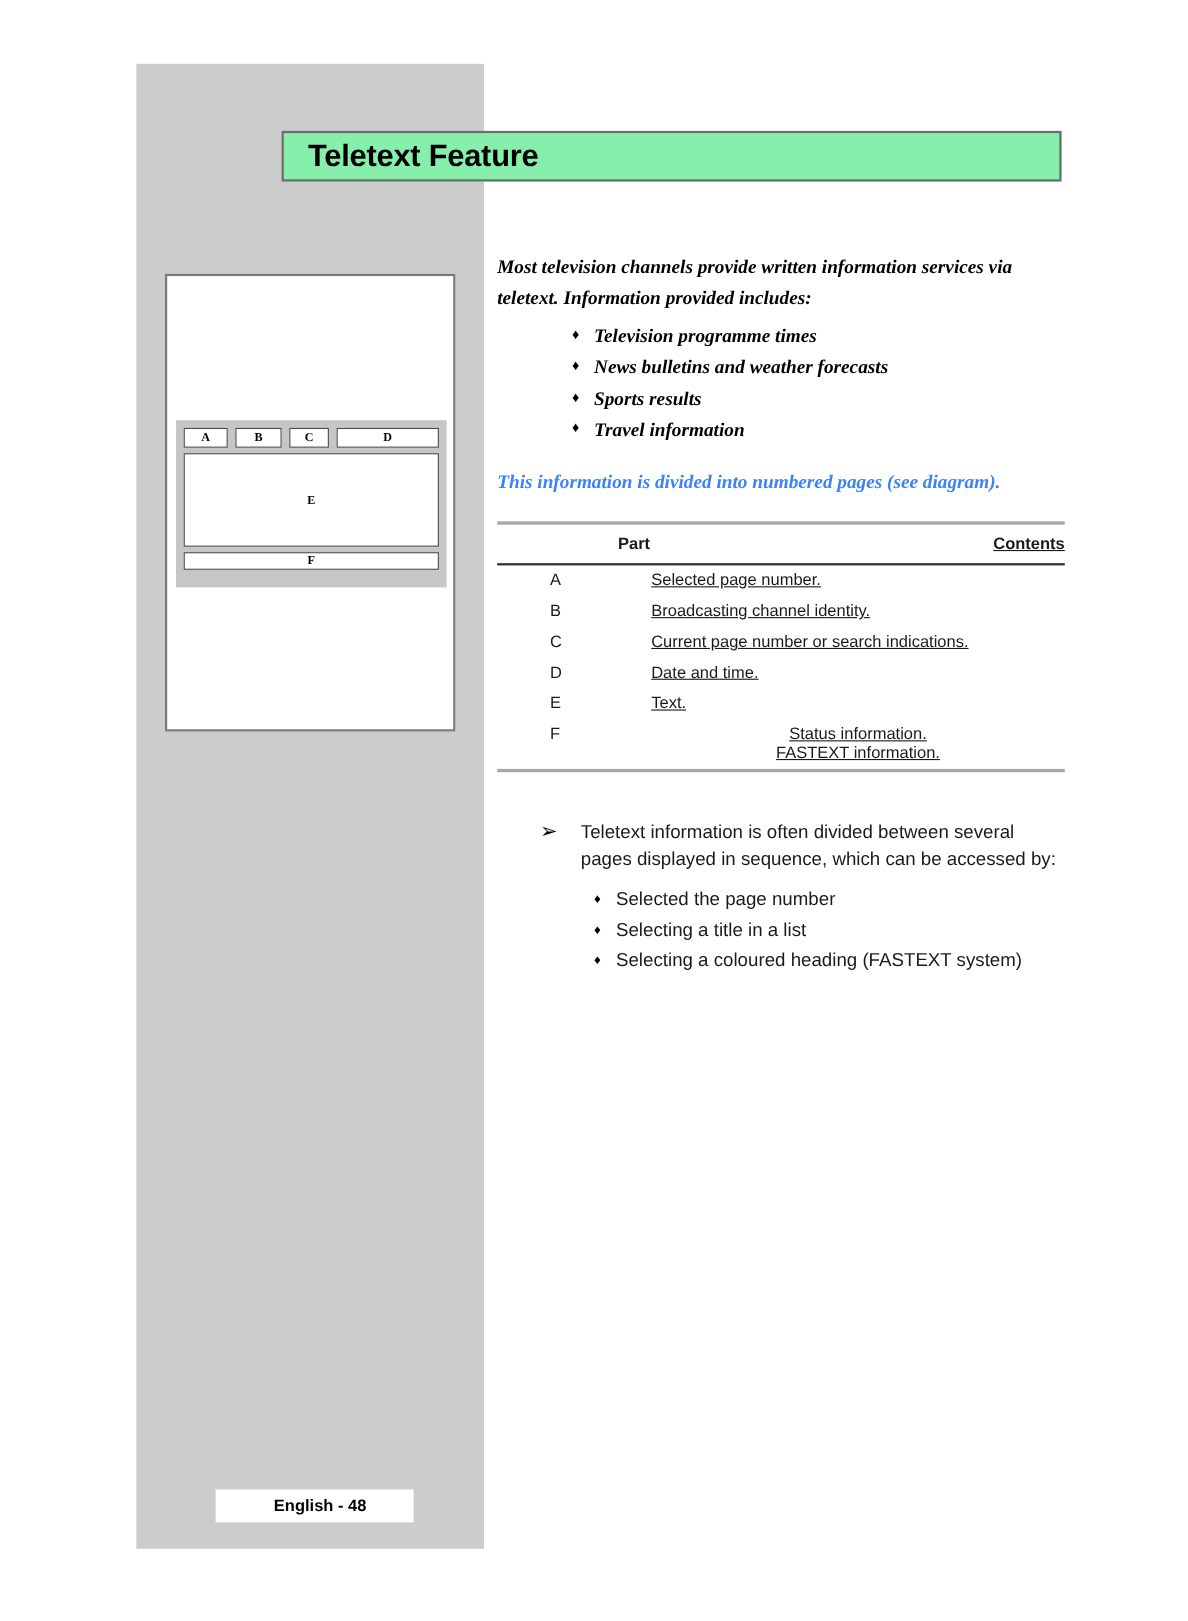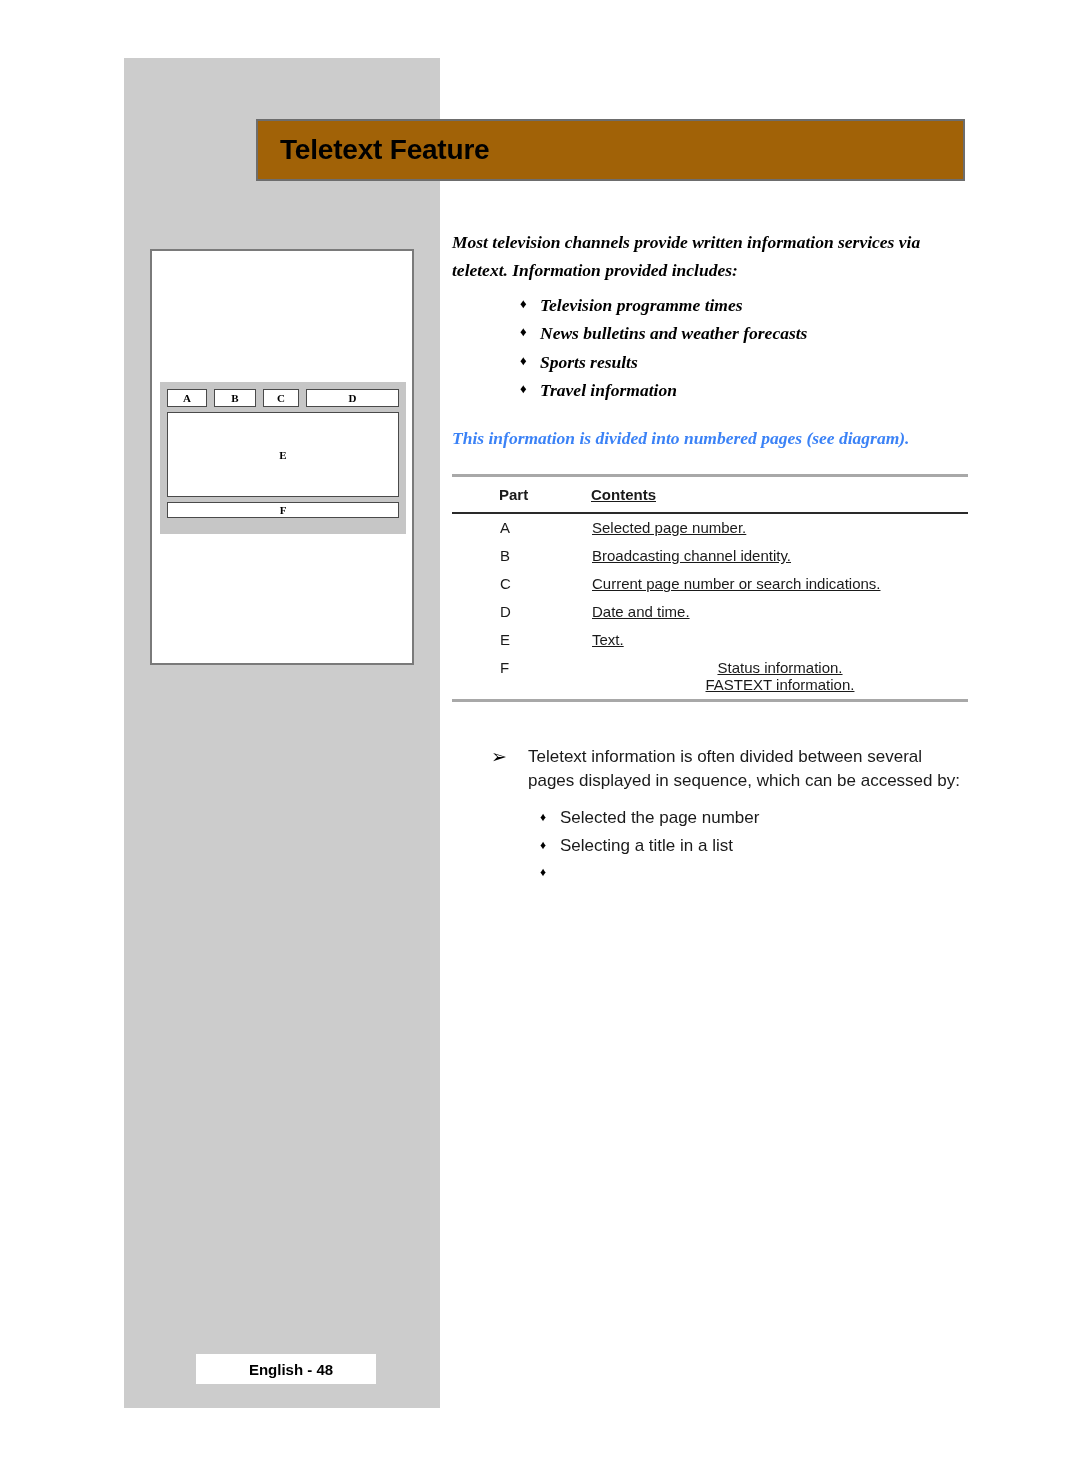--- a/index.html
+++ b/index.html
@@ -24,22 +24,22 @@
     height: 1350px;
     background: #cccccc;
   }
 
   
   .title-bar {
     position: absolute;
     left: 256px;
     top: 119px;
     width: 709px;
-    height: 62px;
-    background: #a16207;
+    height: 46px;
+    background: #86efac;
     border: 2px solid #6d6d6d;
     box-sizing: border-box;
   }
   .title-text {
     position: absolute;
     left: 22px;
     top: 50%;
     transform: translateY(-50%);
     font-family: "Liberation Sans", sans-serif;
     font-weight: bold;
@@ -200,21 +200,21 @@
     width: 100%;
   }
   table.pt {
     border-collapse: collapse;
     width: 100%;
     font-family: "Liberation Sans", sans-serif;
     font-size: 15px;
     color: #1a1a1a;
   }
   table.pt th {
-    text-align: left;
+    text-align: right;
     font-weight: bold;
     font-size: 15px;
     padding: 9px 0 9px 0;
   }
   table.pt td {
     padding: 5.5px 0;
     vertical-align: top;
   }
   .col-part { width: 92px; padding-left: 48px !important; }
   .col-contents { padding-left: 0; text-decoration: underline; }
@@ -358,20 +358,20 @@
   </div>
 
   <div class="note">
     <span class="arrow">➢</span>
     <span>Teletext information is often divided between several pages displayed in sequence, which can be accessed by:</span>
   </div>
 
   <ul class="bullets2">
     <li><span class="dia">♦</span><span>Selected the page number</span></li>
     <li><span class="dia">♦</span><span>Selecting a title in a list</span></li>
-    <li><span class="dia">♦</span></li>
+    <li><span class="dia">♦</span><span>Selecting a coloured heading (FASTEXT system)</span></li>
   </ul>
 
 </div>
 
 <div class="footer-badge">
   <span>English - 48</span>
 </div>
 
 </body></html>

